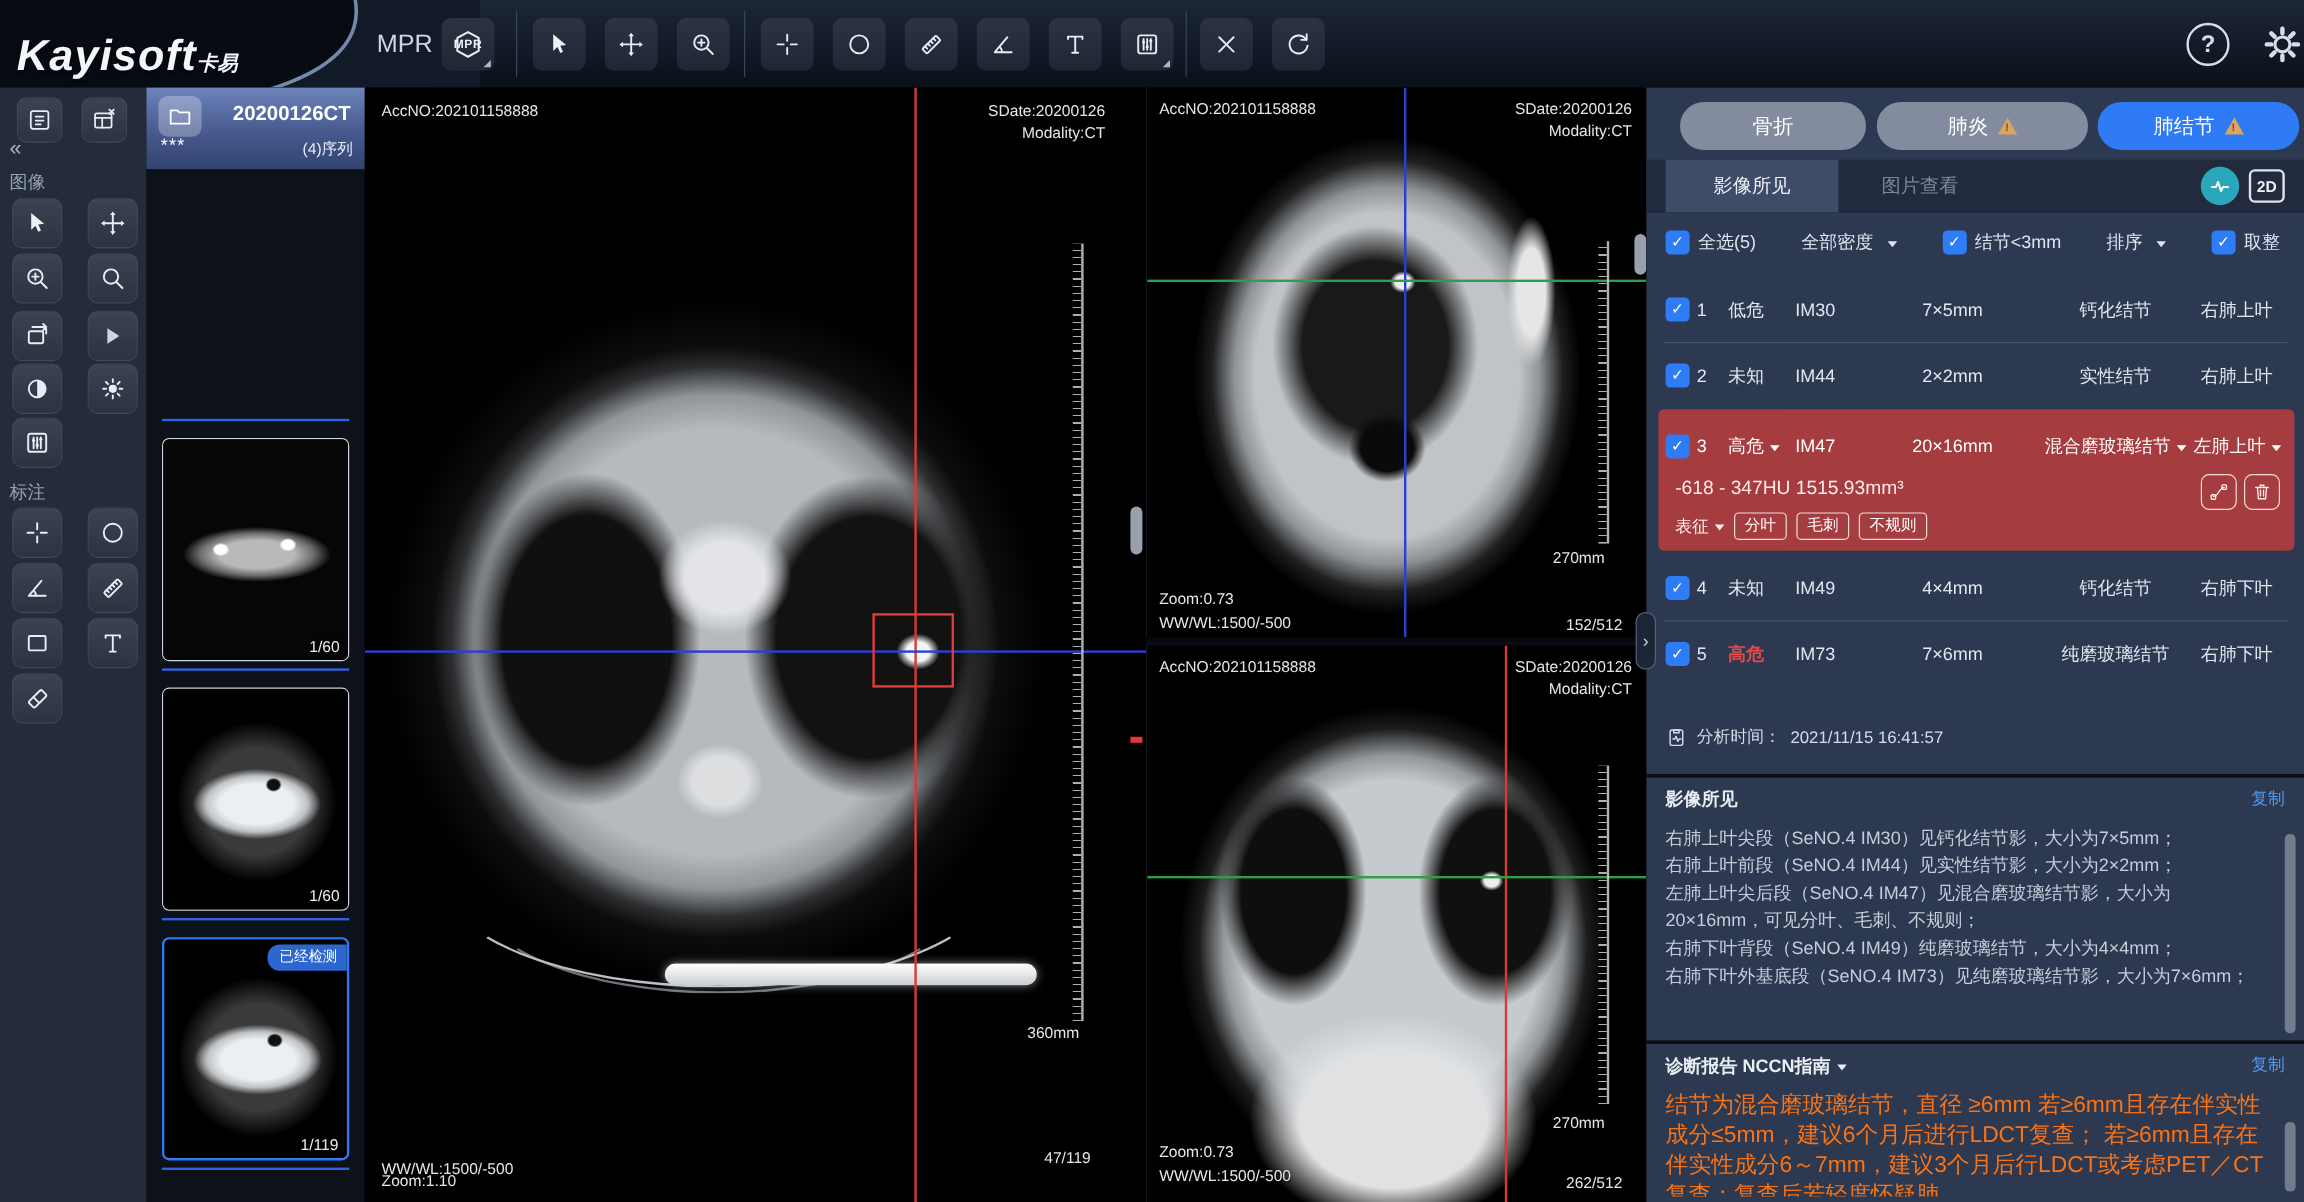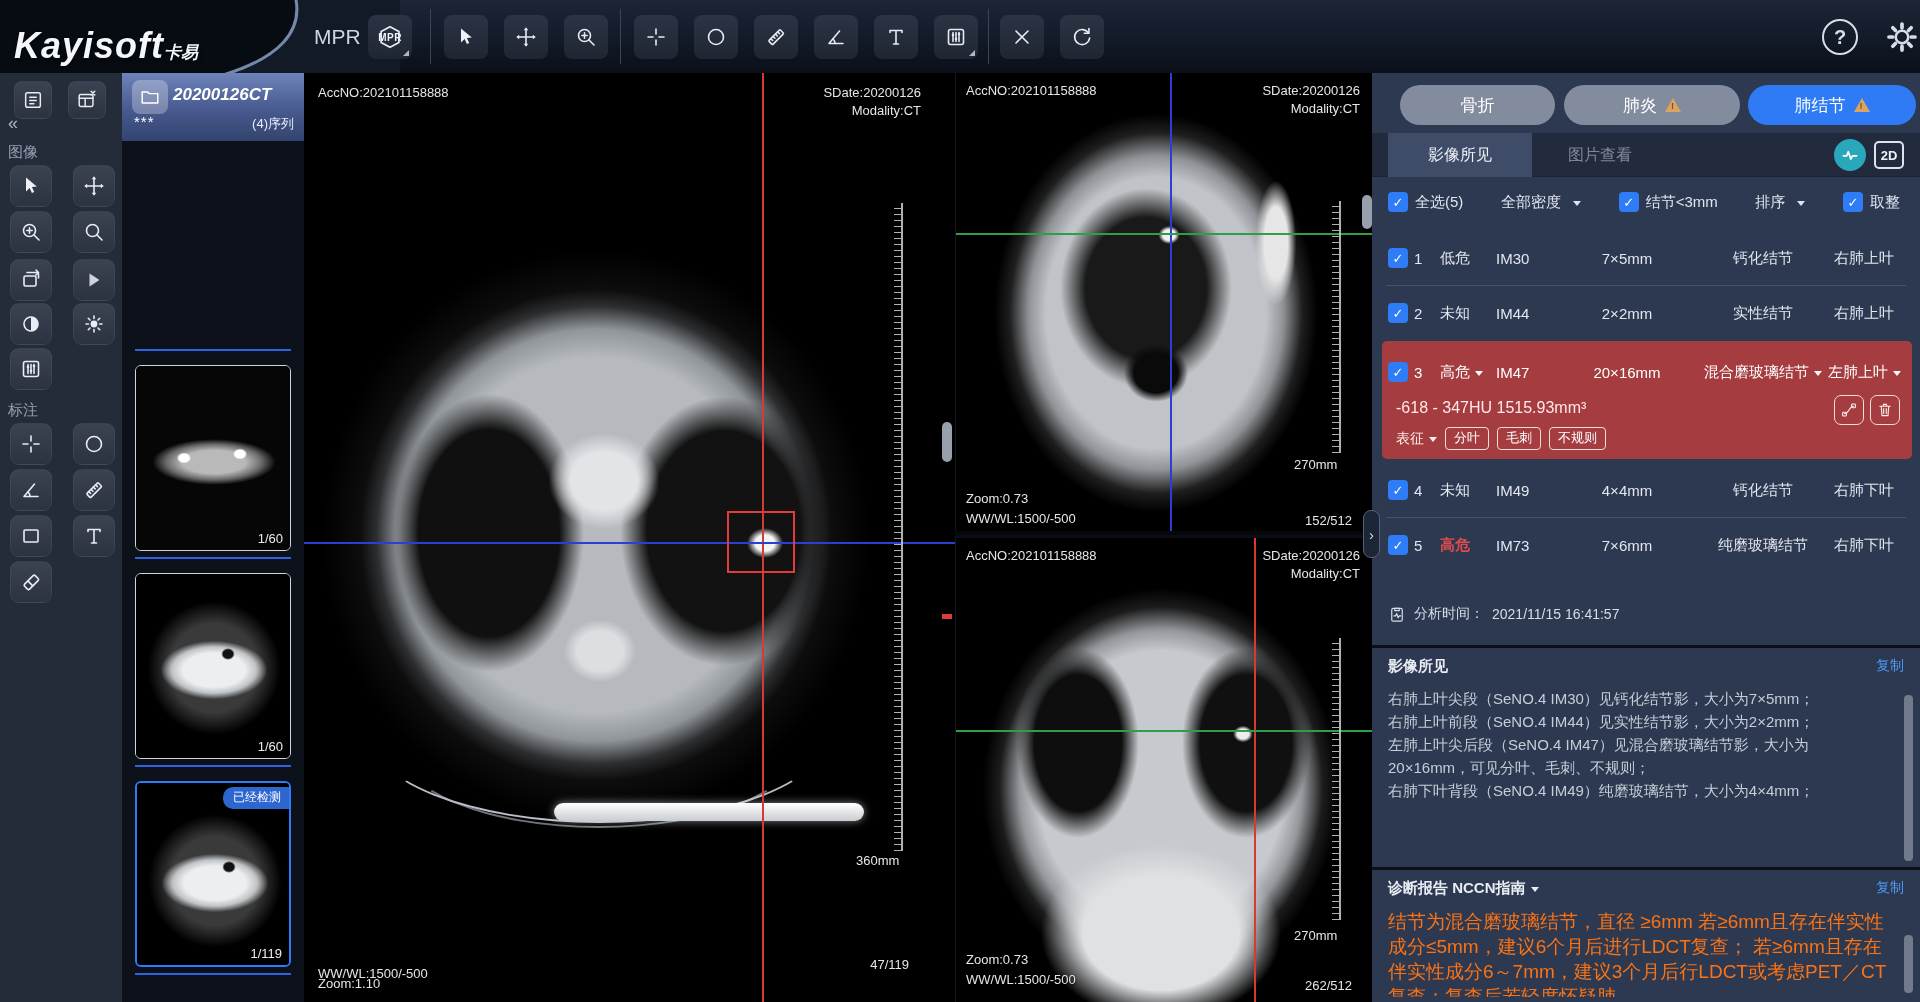--- a/index.html
+++ b/index.html
@@ -38,21 +38,21 @@
   .ls-top { width:38px; height:38px; border-radius:8px; }
   .ls-label { position:absolute; left:8px; color:#97a1b4; font-size:15px; }
   .collapse { position:absolute; left:8px; color:#aab3c4; font-size:18px; cursor:pointer; }
 
   
   .series-col { position:absolute; left:122px; top:73px; width:182px; height:929px; background:#0d1119; }
   .series-head { position:absolute; left:0; top:0; width:182px; height:68px;
     background:linear-gradient(180deg,#6d84bb 0%,#47598e 55%,#33446f 100%); }
   .folder-btn { position:absolute; left:10px; top:7px; width:36px; height:34px; border-radius:8px;
     background:rgba(255,255,255,.28); display:flex; align-items:center; justify-content:center; cursor:pointer; }
-  .series-title { position:absolute; left:51px; top:12px; color:#fff; font-size:17px; font-weight:700;font-style:italic; }
+  .series-title { position:absolute; left:72px; top:12px; color:#fff; font-size:17px; font-weight:700; }
   .series-stars { position:absolute; left:12px; top:40px; color:#fff; font-size:15px; letter-spacing:1px; }
   .series-count { position:absolute; right:10px; top:42px; color:#e8edf8; font-size:13px; }
   .thumb-cell { position:absolute; left:13px; width:156px; height:186px; border:1px solid #cfd5de;
     border-radius:6px; background:#000; overflow:hidden; cursor:pointer; }
   .thumb-cell.active { border:2px solid #2f7bf5; }
   .thumb-num { position:absolute; right:7px; bottom:4px; color:#e9edf3; font-size:13px; text-shadow:0 0 3px #000; }
   .thumb-line { position:absolute; left:13px; width:156px; height:2px; background:#2f62e0; }
   .thumb-badge { position:absolute; right:-1px; top:4px; background:#2e66d0; color:#fff; font-size:12px;
     border-radius:10px 0 0 10px; padding:2px 9px 3px 10px; }
   .t-img { position:absolute; inset:0; }
@@ -617,20 +617,21 @@
     </div>
     <div class="blk-div" style="top:572px"></div>
 
     <div class="sec-head" style="top:584px">影像所见</div>
     <div class="copy-link" style="top:584px">复制</div>
     <div class="findings-body">
       <div>右肺上叶尖段（SeNO.4 IM30）见钙化结节影，大小为7×5mm；</div>
       <div>右肺上叶前段（SeNO.4 IM44）见实性结节影，大小为2×2mm；</div>
       <div>左肺上叶尖后段（SeNO.4 IM47）见混合磨玻璃结节影，大小为20×16mm，可见分叶、毛刺、不规则；</div>
       <div>右肺下叶背段（SeNO.4 IM49）纯磨玻璃结节，大小为4×4mm；</div>
+      <div>右肺下叶外基底段（SeNO.4 IM73）见纯磨玻璃结节影，大小为7×6mm；</div>
     </div>
     <div class="vscroll" style="top:622px; height:166px;"></div>
 
     <div class="blk-div" style="top:794px"></div>
 
     <div class="sec-head" style="top:806px">
       <span>诊断报告 NCCN指南</span><span class="caret" style="color:#e9edf4"></span>
     </div>
     <div class="copy-link" style="top:806px">复制</div>
     <div class="report-body">结节为混合磨玻璃结节，直径 ≥6mm 若≥6mm且存在伴实性成分≤5mm，建议6个月后进行LDCT复查； 若≥6mm且存在伴实性成分6～7mm，建议3个月后行LDCT或考虑PET／CT复查；复查后若轻度怀疑肺</div>

